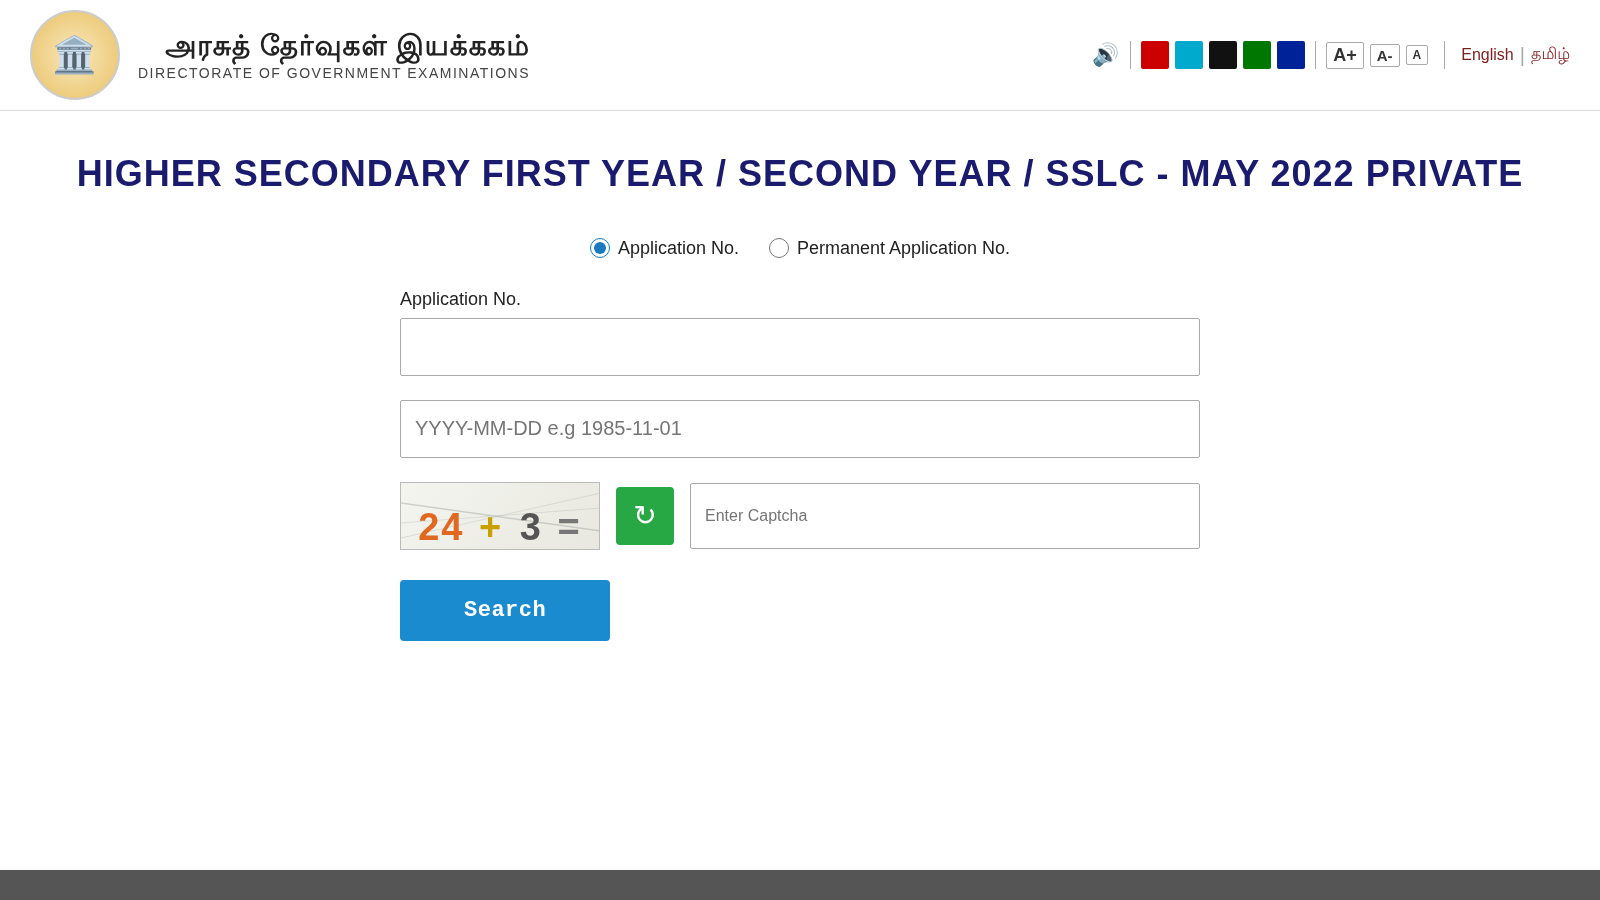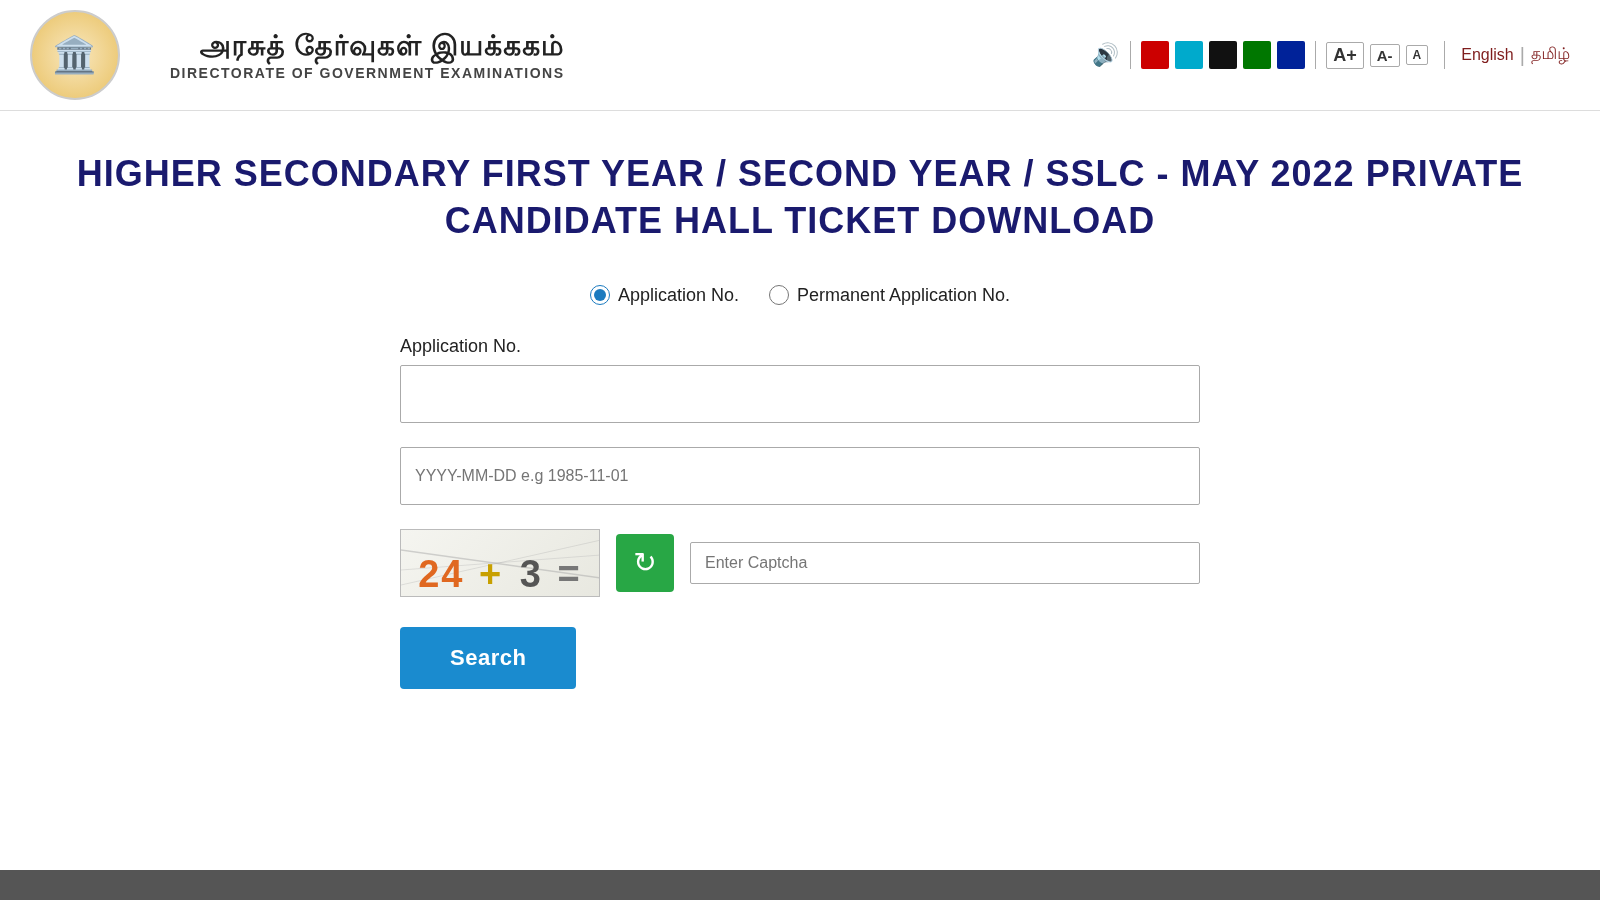--- a/index.html
+++ b/index.html
@@ -60,24 +60,23 @@
       font-size: 28px;
       color: #222;
       font-weight: bold;
       letter-spacing: 1px;
       text-align: right;
     }
 
     .header-title-english {
       font-size: 14px;
       color: #444;
-      font-weight: bold;
+      font-weight: normal;
       letter-spacing: 1.5px;
       text-transform: uppercase;
-      margin-left: 32px;
     }
 
     .header-right {
       display: flex;
       align-items: center;
       gap: 10px;
     }
 
     .accessibility-controls {
       display: flex;
@@ -201,21 +200,21 @@
       margin-bottom: 8px;
       font-weight: 500;
     }
 
     .form-input {
       width: 100%;
       height: 58px;
       border: 1px solid #aaa;
       border-radius: 2px;
       padding: 0 14px;
-      font-size: 16px;
+      font-size: 20px;
       color: #555;
       background: #fff;
       outline: none;
     }
 
     .captcha-row {
       display: flex;
       align-items: center;
       gap: 16px;
       margin-bottom: 30px;
@@ -281,40 +280,41 @@
     }
 
     .refresh-icon {
       color: white;
       font-size: 28px;
       line-height: 1;
     }
 
     .captcha-input {
       flex: 1;
-      height: 42px;
+      height: 66px;
       border: 1px solid #aaa;
       border-radius: 2px;
       padding: 0 14px;
       font-size: 16px;
       color: #888;
       background: #fff;
       outline: none;
     }
 
     .search-btn {
       background: #1a8bcf;
       color: #fff;
       border: none;
-      padding: 18px 50px;
+      padding: 18px 64px;
       font-size: 22px;
       font-weight: bold;
       border-radius: 4px;
       cursor: pointer;
       letter-spacing: 0.5px;
+      font-family: Liberation Mono, monospace;
     }
 
     
     .bottom-bar {
       position: fixed;
       bottom: 0;
       left: 0;
       right: 0;
       height: 30px;
       background: #555;
@@ -358,21 +358,20 @@
       <span style="color:#aaa; font-size:20px;">|</span>
       <button class="lang-btn">தமிழ்</button>
     </div>
   </div>
 </header>
 
 <main class="main-content">
 
   <h1 class="page-title">
     <span>HIGHER SECONDARY FIRST YEAR / SECOND YEAR / SSLC - MAY 2022 PRIVATE</span><br>
-    <span>CANDIDATE HALL TICKET DOWNLOAD</span>
   </h1>
 
   <div class="form-container">
 
     <div class="radio-group">
       <label class="radio-label">
         <input type="radio" name="searchType" checked="" style="">
         <span>Application No.</span>
       </label>
       <label class="radio-label">

